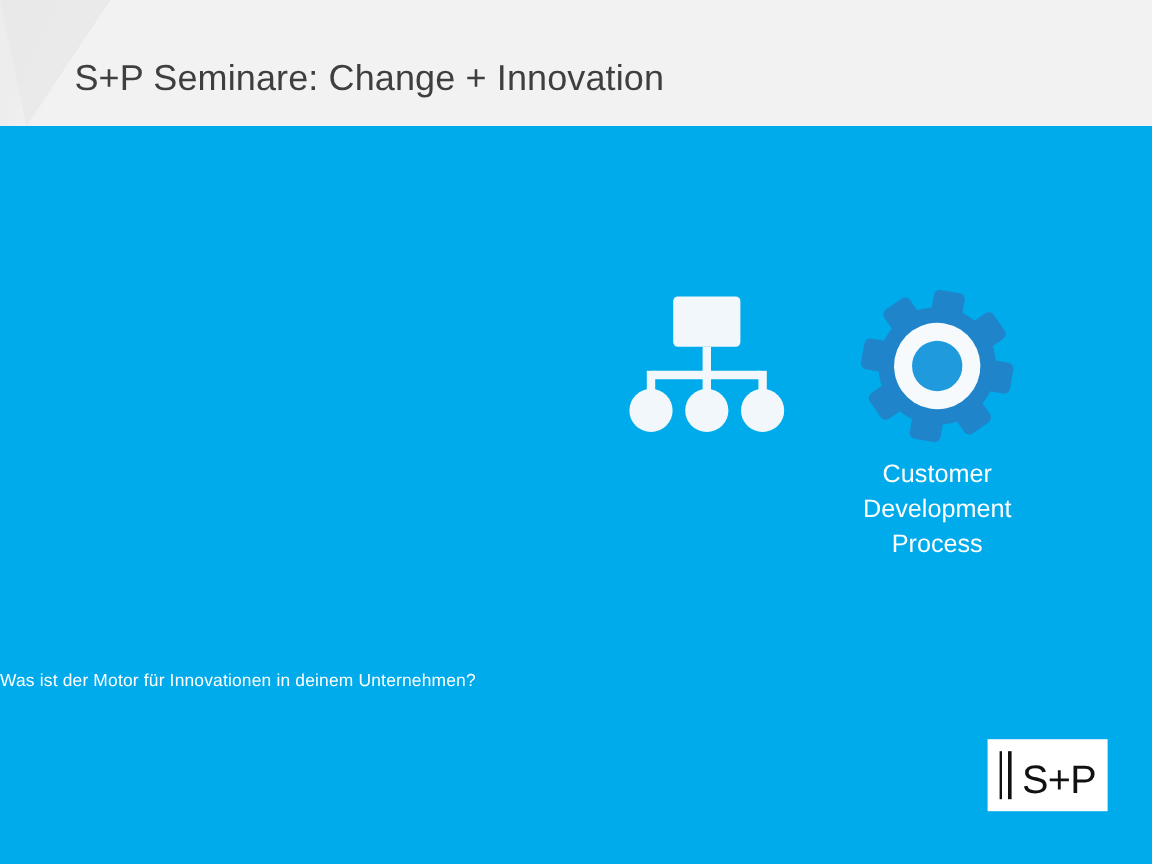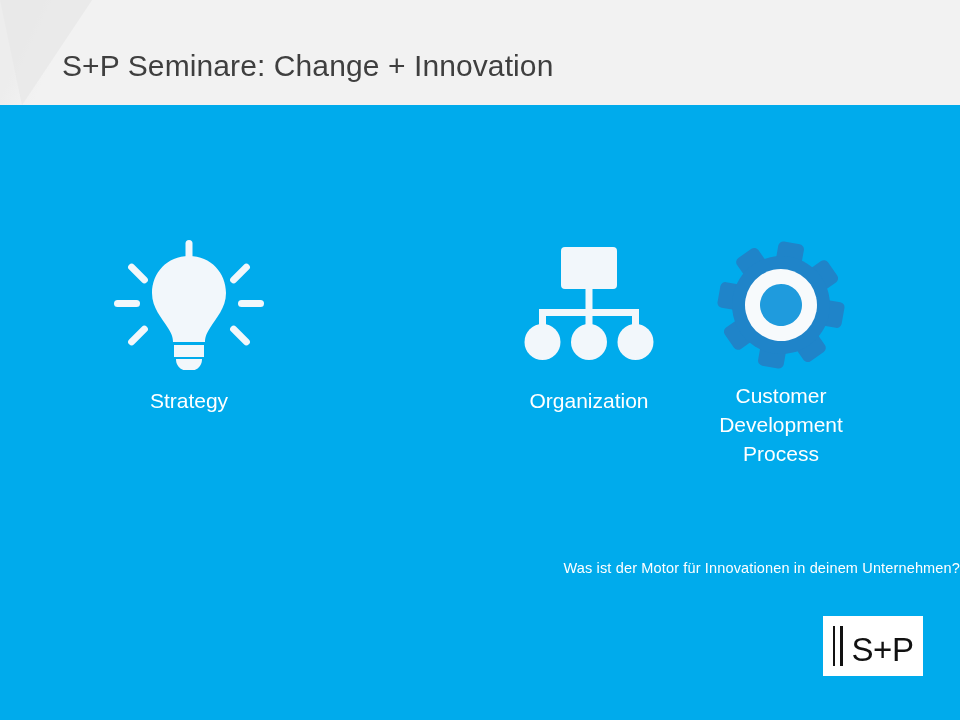--- a/index.html
+++ b/index.html
@@ -95,21 +95,21 @@
   #pillar-organization { left: 494px; }
   #pillar-customer     { left: 686px; }
   #pillar-customer .pillar-label { margin-top: 11px; text-align: center; }
 
   
   #question-text {
     position: absolute;
     left: 0;
     top: 455px;
     width: 960px;
-    text-align: right;
+    text-align: left;
     font-size: 14.5px;
     color: #FFFFFF;
     letter-spacing: 0.15px;
   }
 
   
   #logo-box {
     position: absolute;
     left: 823px;
     top: 511px;
@@ -150,49 +150,20 @@
 <div id="slide">
 
   <div id="header">
     <div id="header-wedge2"></div>
     <div id="header-wedge"></div>
     <div id="page-title">S+P Seminare: Change + Innovation</div>
   </div>
 
   <div id="canvas">
 
-    <div class="pillar" id="pillar-strategy">
-      <div class="pillar-icon">
-        <svg width="150" height="130" viewBox="0 0 150 130">
-          <g fill="#F2F7FB">
-
-            <rect x="71.5" y="0" width="7" height="25" rx="3.5"></rect>
-            <rect x="20.5" y="21" width="7" height="25" rx="3.5" transform="rotate(-45 24 33.5)"></rect>
-            <rect x="122.5" y="21" width="7" height="25" rx="3.5" transform="rotate(45 126 33.5)"></rect>
-            <rect x="0" y="60" width="26" height="7" rx="3.5"></rect>
-            <rect x="124" y="60" width="26" height="7" rx="3.5"></rect>
-            <rect x="20.5" y="83" width="7" height="25" rx="3.5" transform="rotate(45 24 95.5)"></rect>
-            <rect x="122.5" y="83" width="7" height="25" rx="3.5" transform="rotate(-45 126 95.5)"></rect>
-
-            <path d="M75 16
-                     C 53 16 38 33 38 53
-                     C 38 68 48 78 54 88
-                     C 58 94 59 98 59 102
-                     L 91 102
-                     C 91 98 92 94 96 88
-                     C 102 78 112 68 112 53
-                     C 112 33 97 16 75 16 Z"></path>
-
-            <rect x="60" y="105" width="30" height="12"></rect>
-            <path d="M62 119 L88 119 C88 127 82 131 75 131 C68 131 62 127 62 119 Z"></path>
-          </g>
-        </svg>
-      </div>
-      <div class="pillar-label">Strategy</div>
-    </div>
 
 
     <div class="pillar" id="pillar-organization">
       <div class="pillar-icon">
         <svg width="130" height="125" viewBox="0 0 130 125">
           <g fill="#F2F7FB" stroke="#F2F7FB">
 
             <rect x="37" y="4" width="56" height="42" rx="4" stroke="none"></rect>
 
             <rect x="61.5" y="46" width="7" height="24" stroke="none"></rect>
@@ -202,21 +173,20 @@
             <rect x="15" y="66" width="7" height="19" stroke="none"></rect>
             <rect x="61.5" y="66" width="7" height="19" stroke="none"></rect>
             <rect x="108" y="66" width="7" height="19" stroke="none"></rect>
 
             <circle cx="18.5" cy="99" r="18" stroke="none"></circle>
             <circle cx="65" cy="99" r="18" stroke="none"></circle>
             <circle cx="111.5" cy="99" r="18" stroke="none"></circle>
           </g>
         </svg>
       </div>
-      <div class="pillar-label">Organization</div>
     </div>
 
     <div class="pillar" id="pillar-customer">
       <div class="pillar-icon">
         <svg width="128" height="128" viewBox="0 0 128 128">
           <g transform="translate(64,64) rotate(10)">
 
             <g fill="#1F84C9">
               <rect x="-13" y="-63" width="26" height="28" rx="5"></rect>
               <rect x="-13" y="-63" width="26" height="28" rx="5" transform="rotate(45)"></rect>

